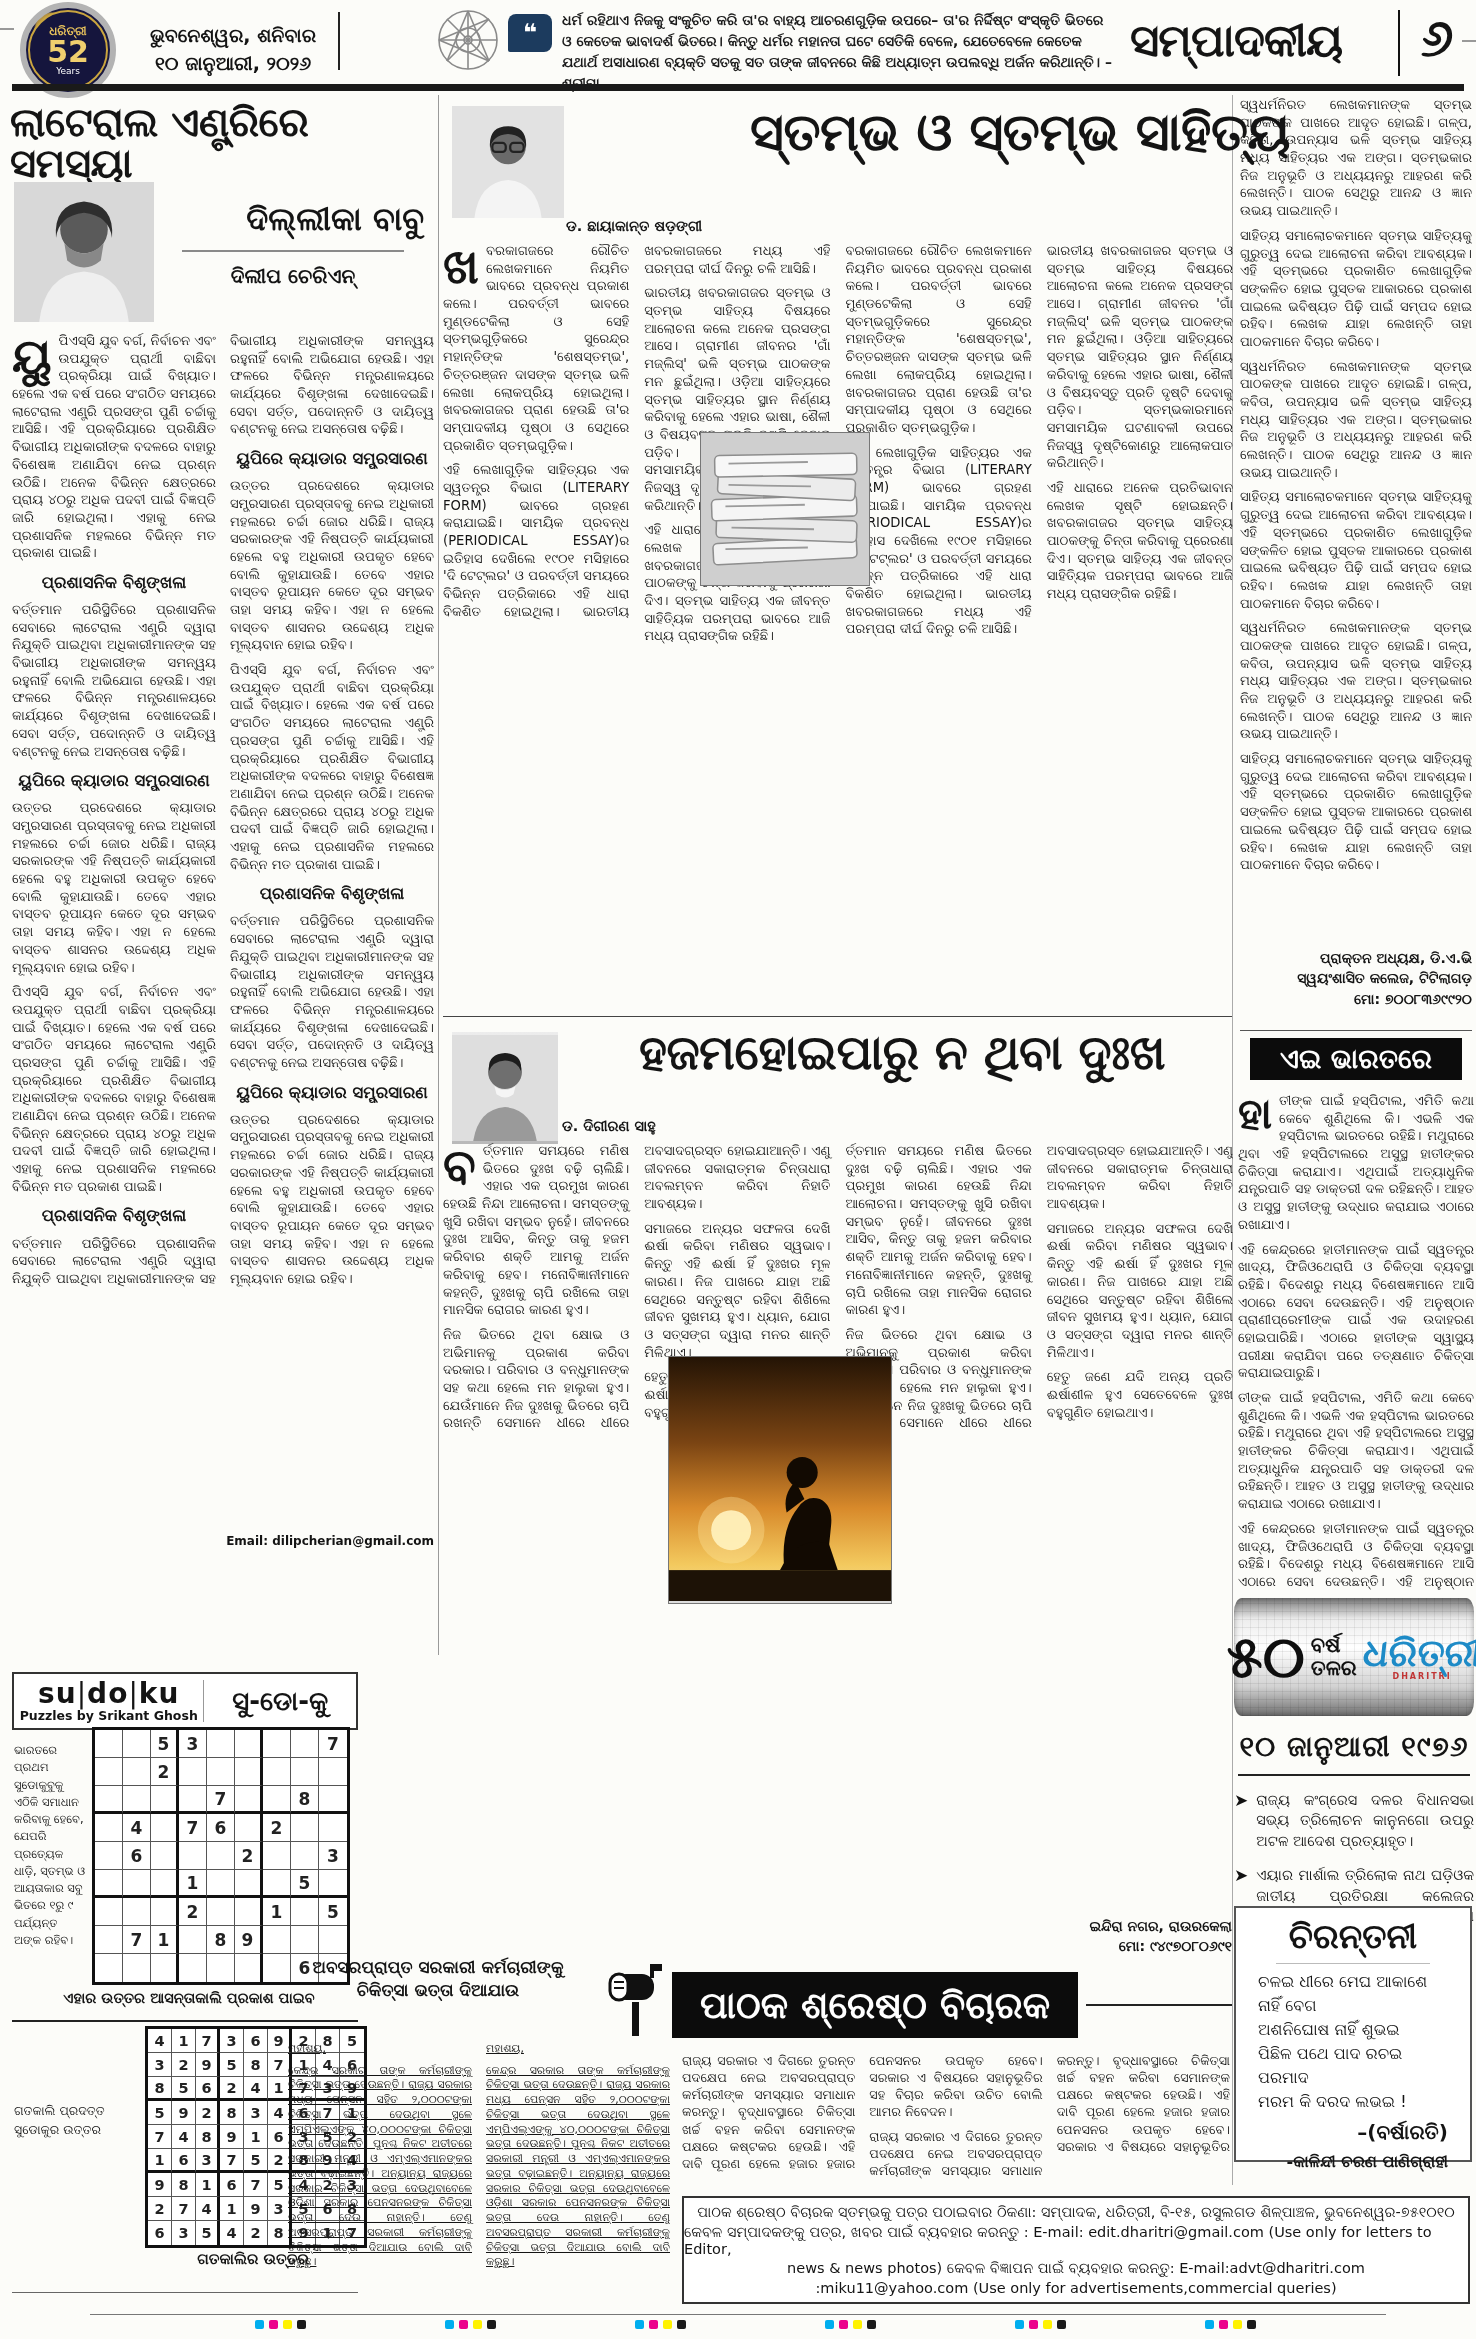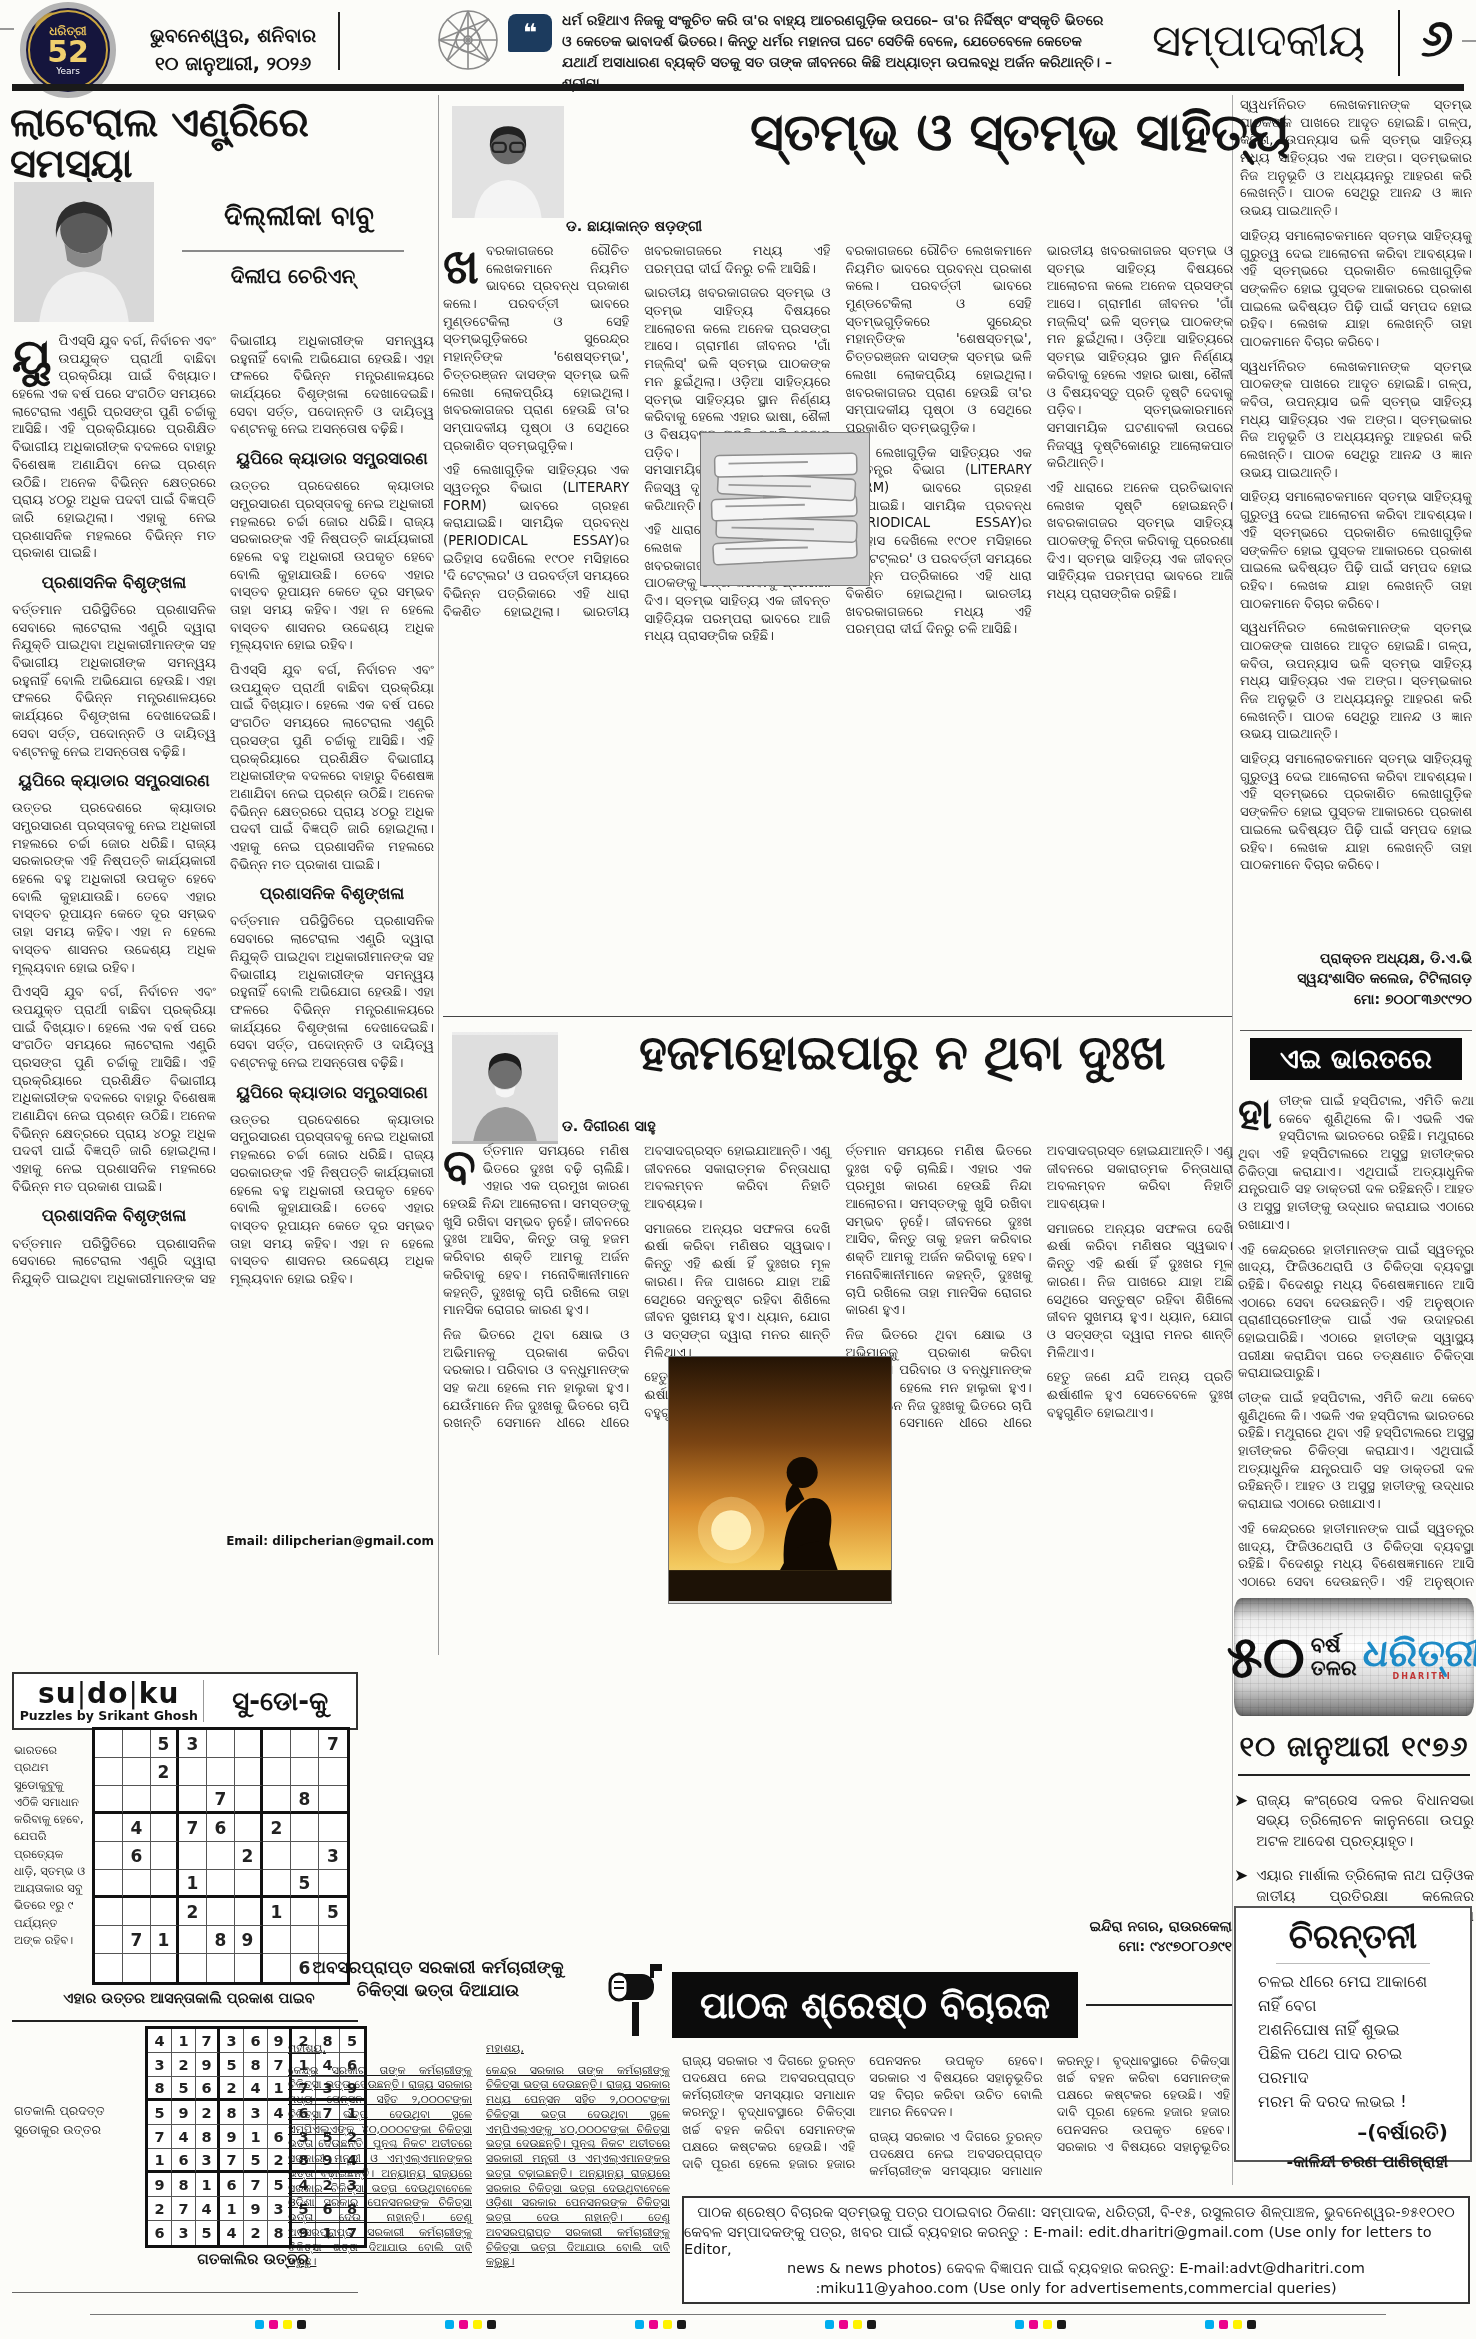--- a/index.html
+++ b/index.html
@@ -87,37 +87,37 @@
     </div>
 
     <div class="abs" style="left:508px;top:14px;width:44px;height:38px;background:#1c3b5e;border-radius:8px 8px 8px 2px;color:#fff;display:flex;align-items:center;justify-content:center;font-size:24px;font-weight:800;">❝</div>
 
     <div class="abs" style="left:562px;top:10px;width:560px;font-size:14px;font-weight:600;line-height:1.5;color:#1b1b1b;">
       <div>ଧର୍ମ ରହିଥାଏ ନିଜକୁ ସଂକୁଚିତ କରି ତା'ର ବାହ୍ୟ ଆଚରଣଗୁଡ଼ିକ ଉପରେ– ତା'ର ନିର୍ଦ୍ଦିଷ୍ଟ ସଂସ୍କୃତି ଭିତରେ</div>
       <div>ଓ କେତେକ ଭାବାଦର୍ଶ ଭିତରେ। କିନ୍ତୁ ଧର୍ମର ମହାନତା ଘଟେ ସେତିକି ବେଳେ, ଯେତେବେଳେ କେତେକ</div>
       <div>ଯଥାର୍ଥ ଅସାଧାରଣ ବ୍ୟକ୍ତି ସତକୁ ସତ ତାଙ୍କ ଜୀବନରେ କିଛି ଅଧ୍ୟାତ୍ମ ଉପଲବ୍ଧି ଅର୍ଜନ କରିଥାନ୍ତି। –ଶ୍ରୀମା</div>
     </div>
 
-    <div class="abs" style="left:1130px;top:14px;width:256px;text-align:center;font-size:45px;font-weight:400;letter-spacing:-1px;">ସମ୍ପାଦକୀୟ</div>
+    <div class="abs" style="left:1130px;top:14px;width:256px;text-align:left;font-size:45px;font-weight:700;letter-spacing:-1px;">ସମ୍ପାଦକୀୟ</div>
     <div class="abs" style="left:1398px;top:10px;width:2px;height:66px;background:#111;"></div>
     <div class="abs" style="left:1408px;top:8px;width:58px;text-align:center;font-size:52px;font-weight:800;">୬</div>
   </div>
   <div class="abs rule" style="left:12px;top:84px;width:1452px;height:7px;"></div>
 
   <div class="abs headline" style="left:10px;top:102px;width:424px;font-size:40px;">ଲାଟେରାଲ ଏଣ୍ଟ୍ରିରେ ସମସ୍ୟା</div>
   <div class="abs photo" style="left:14px;top:182px;width:140px;height:140px;">
     <svg viewBox="0 0 100 100">
         <rect width="100" height="100" fill="#d8d8d8"></rect>
       <circle cx="50" cy="34" r="17" fill="#5a5a5a"></circle>
       <path d="M50 14 q-22 2 -20 26 q2 -16 20 -18 q18 2 20 18 q2 -24 -20 -26z" fill="#2e2e2e"></path>
       <path d="M36 44 q14 14 28 0 l-2 12 q-12 10 -24 0z" fill="#888"></path>
       <path d="M18 100 q4 -34 32 -36 q28 2 32 36z" fill="#efefef"></path>
     </svg>
   </div>
-  <div class="abs" style="left:168px;top:200px;width:262px;text-align:center;font-size:27px;font-weight:800;">ଦିଲ୍ଲୀକା ବାବୁ</div>
+  <div class="abs" style="left:162px;top:200px;width:262px;text-align:right;font-size:32px;font-weight:800;">ଦିଲ୍ଲୀକା ବାବୁ</div>
   <div class="abs" style="left:182px;top:250px;width:222px;height:2px;background:#8a8a8a;"></div>
   <div class="abs" style="left:162px;top:264px;width:262px;text-align:center;font-size:20px;font-weight:700;">ଦିଲୀପ ଚେରିଏନ୍</div>
 
   <div class="abs jtext cols2" style="left:12px;top:332px;width:422px;height:1196px;">
     <span class="dropcap">ୟୁ</span>
     <div>
         <p>ପିଏସ୍‌ସି ଯୁବ ବର୍ଗ, ନିର୍ବାଚନ ଏବଂ ଉପଯୁକ୍ତ ପ୍ରାର୍ଥୀ ବାଛିବା ପ୍ରକ୍ରିୟା ପାଇଁ ବିଖ୍ୟାତ। ହେଲେ ଏକ ବର୍ଷ ପରେ ସଂଗଠିତ ସମୟରେ ଲାଟେରାଲ ଏଣ୍ଟ୍ରି ପ୍ରସଙ୍ଗ ପୁଣି ଚର୍ଚ୍ଚାକୁ ଆସିଛି। ଏହି ପ୍ରକ୍ରିୟାରେ ପ୍ରଶିକ୍ଷିତ ବିଭାଗୀୟ ଅଧିକାରୀଙ୍କ ବଦଳରେ ବାହାରୁ ବିଶେଷଜ୍ଞ ଅଣାଯିବା ନେଇ ପ୍ରଶ୍ନ ଉଠିଛି। ଅନେକ ବିଭିନ୍ନ କ୍ଷେତ୍ରରେ ପ୍ରାୟ ୪୦ରୁ ଅଧିକ ପଦବୀ ପାଇଁ ବିଜ୍ଞପ୍ତି ଜାରି ହୋଇଥିଲା। ଏହାକୁ ନେଇ ପ୍ରଶାସନିକ ମହଲରେ ବିଭିନ୍ନ ମତ ପ୍ରକାଶ ପାଇଛି।</p>
         <p class="subhead">ପ୍ରଶାସନିକ ବିଶୃଙ୍ଖଳା</p>
         <p>ବର୍ତ୍ତମାନ ପରିସ୍ଥିତିରେ ପ୍ରଶାସନିକ ସେବାରେ ଲାଟେରାଲ ଏଣ୍ଟ୍ରି ଦ୍ୱାରା ନିଯୁକ୍ତି ପାଇଥିବା ଅଧିକାରୀମାନଙ୍କ ସହ ବିଭାଗୀୟ ଅଧିକାରୀଙ୍କ ସମନ୍ୱୟ ରହୁନାହିଁ ବୋଲି ଅଭିଯୋଗ ହେଉଛି। ଏହା ଫଳରେ ବିଭିନ୍ନ ମନ୍ତ୍ରଣାଳୟରେ କାର୍ଯ୍ୟରେ ବିଶୃଙ୍ଖଳା ଦେଖାଦେଇଛି। ସେବା ସର୍ତ୍ତ, ପଦୋନ୍ନତି ଓ ଦାୟିତ୍ୱ ବଣ୍ଟନକୁ ନେଇ ଅସନ୍ତୋଷ ବଢ଼ିଛି।</p>
         <p class="subhead">ୟୁପିରେ କ୍ୟାଡାର ସମ୍ପ୍ରସାରଣ</p>

